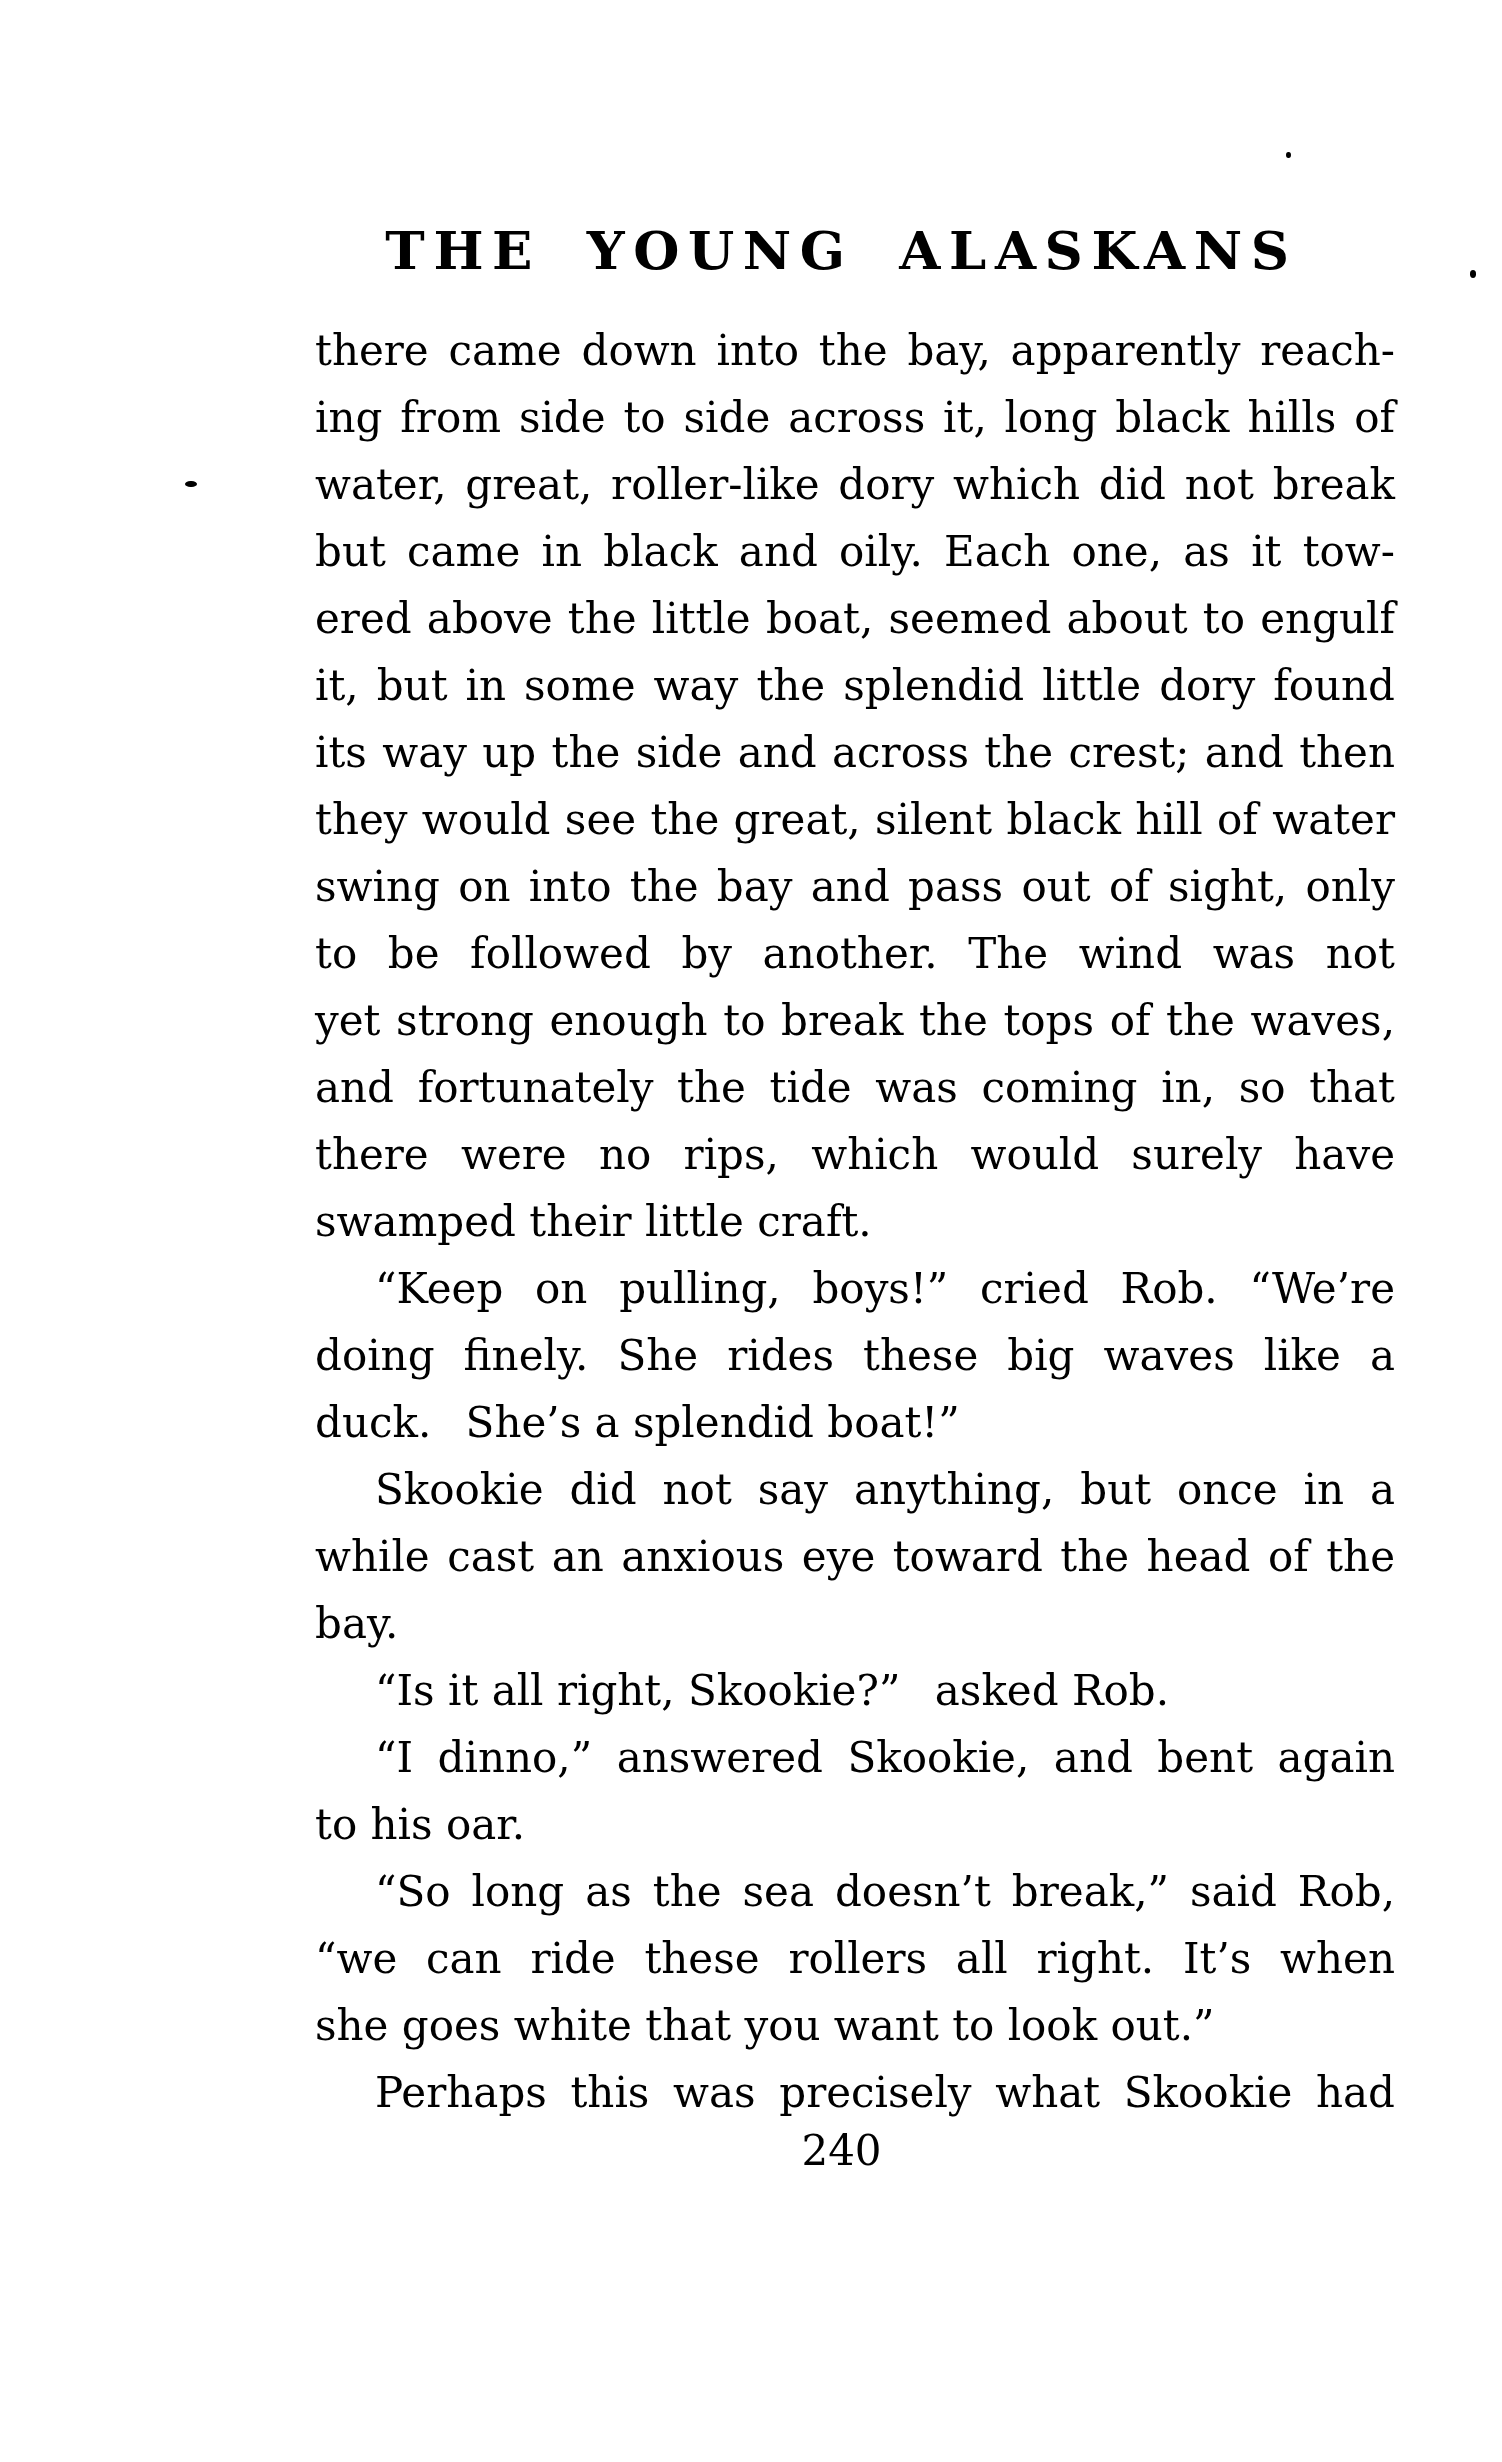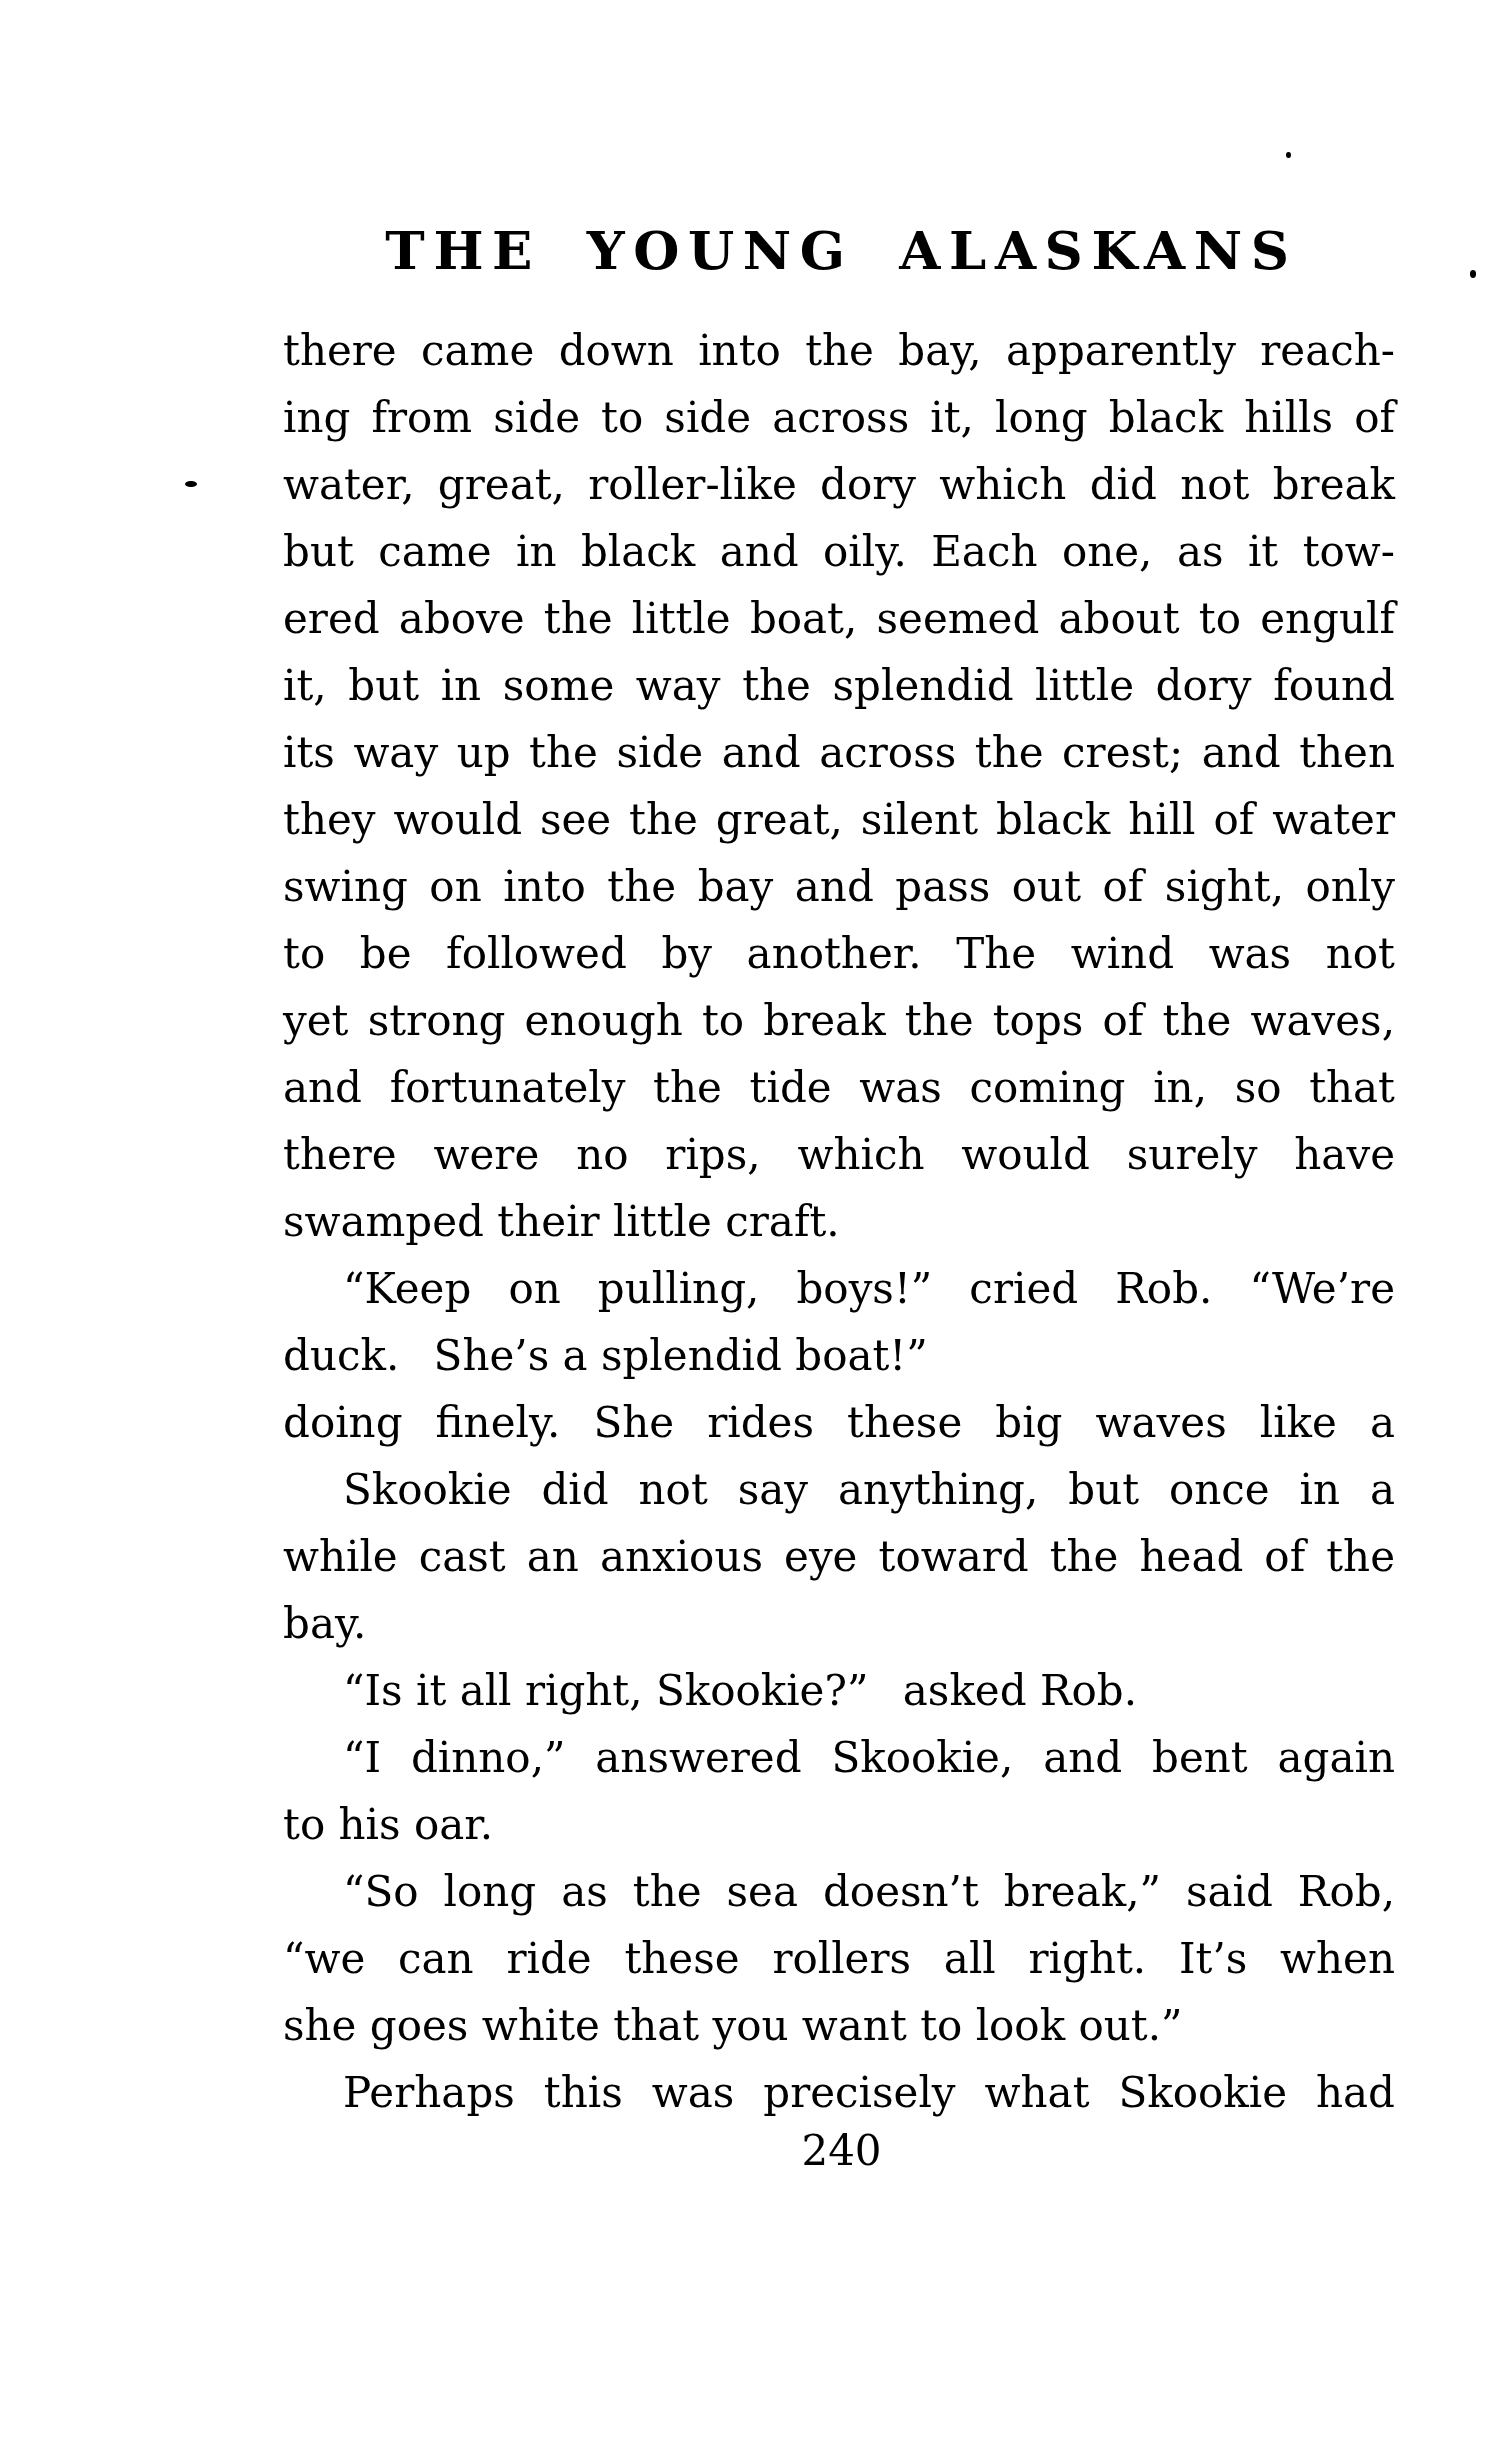--- a/index.html
+++ b/index.html
@@ -29,20 +29,21 @@
     position: absolute;
     left: 283px; top: 317px;
     width: 1112px;
   }
   .text-line {
     height: 67px;
     line-height: 67px;
     font-size: 42px;
     text-align: justify;
     text-align-last: justify;
+    margin-left: 32px;
   }
   .text-line.flush {
     text-align: left;
     text-align-last: left;
   }
   .text-line.indent { padding-left: 60px; }
 
   .folio {
     position: absolute;
     left: 283px; width: 1117px; top: 2126px;
@@ -72,22 +73,22 @@
       <div class="text-line">it, but in some way the splendid little dory found</div>
       <div class="text-line">its way up the side and across the crest; and then</div>
       <div class="text-line">they would see the great, silent black hill of water</div>
       <div class="text-line">swing on into the bay and pass out of sight, only</div>
       <div class="text-line">to be followed by another. The wind was not</div>
       <div class="text-line">yet strong enough to break the tops of the waves,</div>
       <div class="text-line">and fortunately the tide was coming in, so that</div>
       <div class="text-line">there were no rips, which would surely have</div>
       <div class="text-line flush">swamped their little craft.</div>
       <div class="text-line indent">“Keep on pulling, boys!” cried Rob. “We’re</div>
+      <div class="text-line">doing finely. She rides these big waves like a</div>
       <div class="text-line flush">duck.  She’s a splendid boat!”</div>
-      <div class="text-line">doing finely. She rides these big waves like a</div>
       <div class="text-line indent">Skookie did not say anything, but once in a</div>
       <div class="text-line">while cast an anxious eye toward the head of the</div>
       <div class="text-line flush">bay.</div>
       <div class="text-line indent flush">“Is it all right, Skookie?”  asked Rob.</div>
       <div class="text-line indent">“I dinno,” answered Skookie, and bent again</div>
       <div class="text-line flush">to his oar.</div>
       <div class="text-line indent">“So long as the sea doesn’t break,” said Rob,</div>
       <div class="text-line">“we can ride these rollers all right. It’s when</div>
       <div class="text-line flush">she goes white that you want to look out.”</div>
       <div class="text-line indent">Perhaps this was precisely what Skookie had</div>

